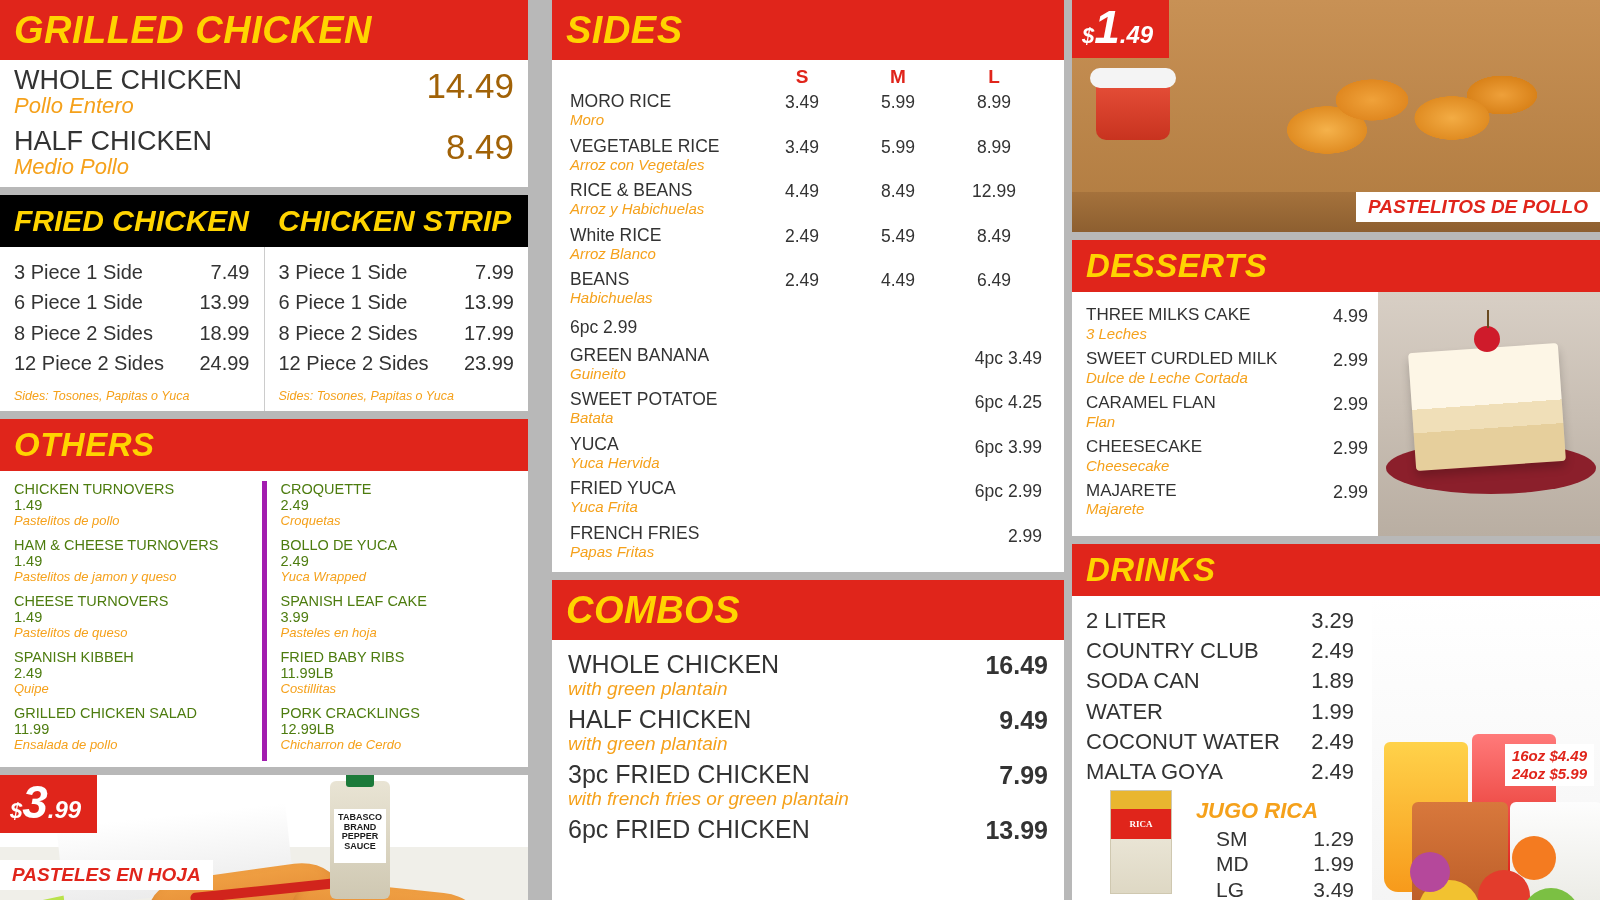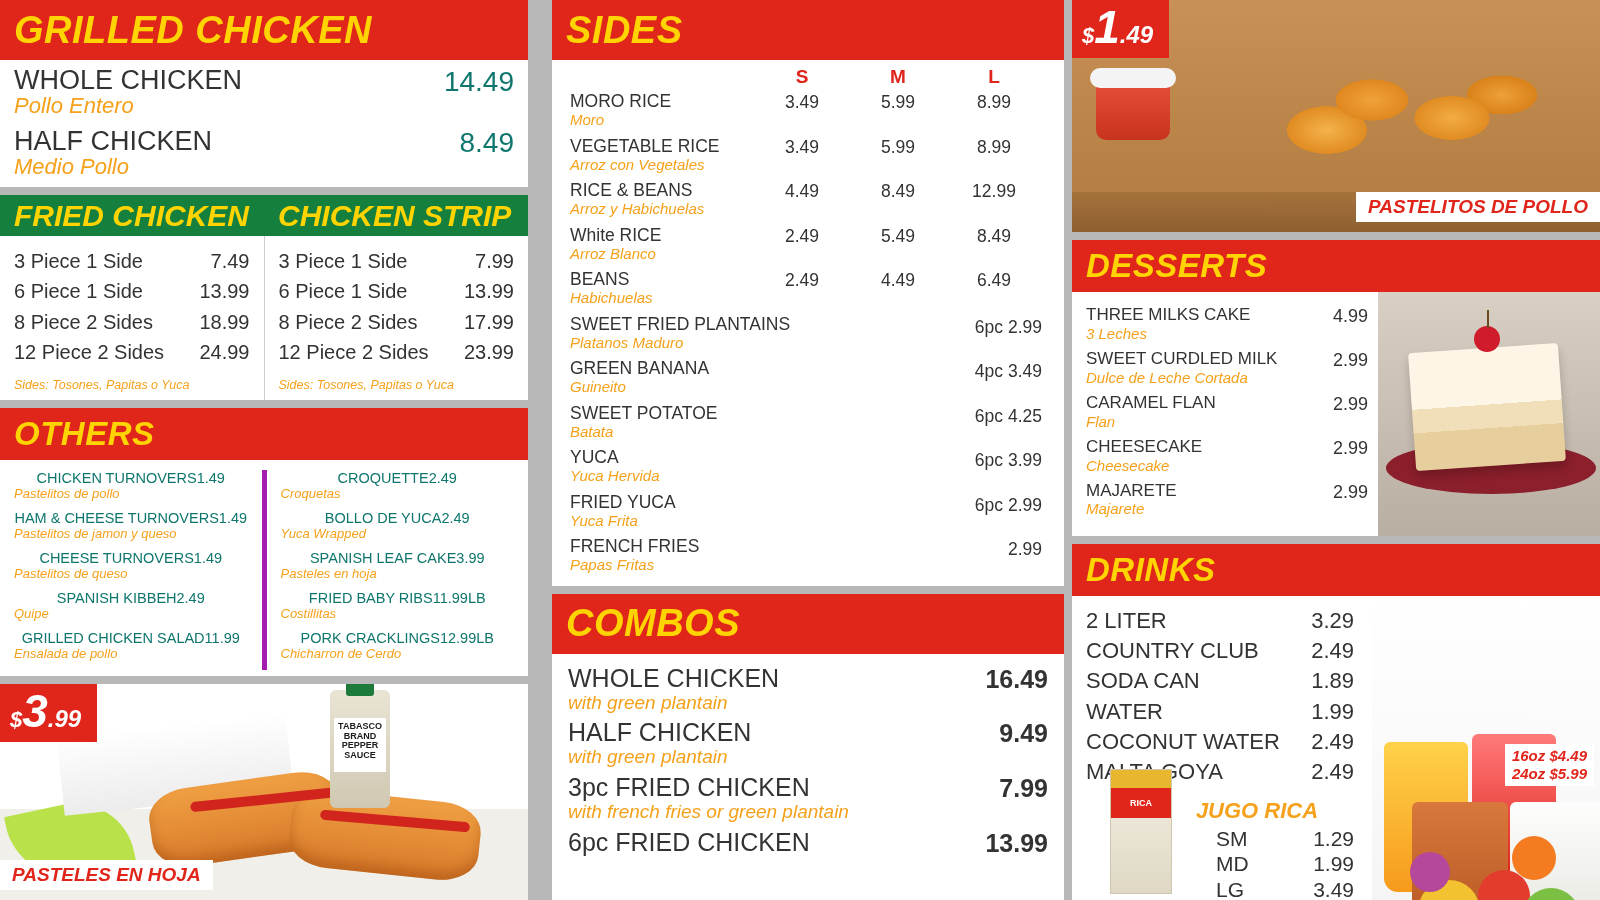--- a/index.html
+++ b/index.html
@@ -24,38 +24,38 @@
     letter-spacing:0.5px;
     display:flex; align-items:center;
   }
   .hdr-xl { font-size:38px; height:60px; padding:0 14px; }
   .hdr-lg { font-size:33px; height:52px; padding:0 14px; }
 
   
   .gc-row { display:flex; align-items:flex-start; justify-content:space-between; padding:6px 14px 2px 14px; }
   .gc-name { font-size:27px; color:#333; line-height:1.05; }
   .gc-sub { font-size:22px; color:#f5a11b; font-style:italic; line-height:1.1; }
-  .gc-price { font-size:28px; color:#0f766e; }
-
-  
-  .two-head { display:flex; background:#15803d; height:41px; }
+  .gc-price { font-size:35px; color:#a16207; }
+
+  
+  .two-head { display:flex; background:#000000; height:52px; }
   .two-head > div { flex:1; display:flex; align-items:center; padding:0 14px;
       color:#ffd400; font-size:30px; font-weight:bold; font-style:italic; }
   .two-body { display:flex; }
   .two-body > div { flex:1; padding:10px 14px 8px 14px; }
   .two-body > div + div { border-left:1px solid #ccc; }
   .pc-line { display:flex; justify-content:space-between; font-size:20px; color:#333; line-height:1.52; }
   .pc-note { font-size:12.5px; color:#f5a11b; font-style:italic; margin-top:10px; }
 
   
   .others-body { display:flex; padding:10px 0 6px 0; }
   .others-col { flex:1; padding:0 14px; }
   .others-col + .others-col { border-left:5px solid #a21caf; }
   .oitem { margin-bottom:9px; }
-  .oline { display:flex; justify-content:center; font-size:14.5px; color:#0f766e; }
+  .oline { display:flex; justify-content:space-between; font-size:14.5px; color:#4d7c0f;flex-direction:column; }
   .osub { font-size:13px; color:#f5a11b; font-style:italic; }
 
   
   .photo { position:relative; overflow:hidden; }
   .price-badge {
     position:absolute; top:0; left:0; background:#e0251b; color:#fff;
     font-weight:bold; font-style:italic; padding:4px 16px 8px 10px;
     display:flex; align-items:baseline;
   }
   .price-badge .cur { font-size:22px; }
@@ -163,21 +163,21 @@
   .tabasco-lbl{ position:absolute; left:4px; top:28px; right:4px; height:54px; background:#fff; color:#1b1b1b; font-size:9px; font-weight:bold; text-align:center; line-height:1.1; padding-top:4px; }
   .napkin { position:absolute; left:60px; top:40px; width:230px; height:80px; background:linear-gradient(#ffffff,#ececec); transform:rotate(-6deg); }
   .greenleaf { position:absolute; left:10px; top:120px; width:120px; height:70px; background:#b9e24a; border-radius:0 60px 0 60px; transform:rotate(-12deg); }
 
   .img-drinks { position:absolute; inset:0; background:linear-gradient(#ffffff,#f3f3f3); }
   .cup { position:absolute; bottom:30px; border-radius:6px 6px 14px 14px; }
   .cup1 { left:12px; bottom:60px; width:84px; height:150px; background:linear-gradient(#ffd24a,#f79a1b); }
   .cup2 { left:100px; bottom:78px; width:84px; height:140px; background:linear-gradient(#ff7a7a,#e0251b); }
   .cup3 { left:40px; bottom:0px; width:96px; height:150px; background:linear-gradient(#d8783c,#b0521f); }
   .cup4 { left:138px; bottom:4px; width:92px; height:146px; background:linear-gradient(#fdfdfd,#e4e4dc); }
-  .juicebox { position:absolute; left:38px; bottom:6px; width:62px; height:125px; background:linear-gradient(#f3efe3,#ded8c4); border:1px solid #cfc8b0; }
+  .juicebox { position:absolute; left:38px; bottom:6px; width:62px; height:104px; background:linear-gradient(#f3efe3,#ded8c4); border:1px solid #cfc8b0;font-family:Liberation Serif, serif; }
   .juicebox .jb-top { height:18px; background:#e9b62f; }
   .juicebox .jb-mid { height:30px; background:#e0251b; color:#fff; font-size:9px; font-weight:bold; text-align:center; line-height:30px; }
   .fruit { position:absolute; border-radius:50%; }
   .f1 { right:120px; bottom:10px; width:62px; height:62px; background:#f2c230; }
   .f2 { right:70px; bottom:30px; width:52px; height:52px; background:#e33c2c; }
   .f3 { right:20px; bottom:6px; width:58px; height:58px; background:#7bc043; }
   .f4 { right:150px; bottom:60px; width:40px; height:40px; background:#b5489b; }
   .f5 { right:44px; bottom:72px; width:44px; height:44px; background:#f47b20; }
 </style>
 </head>
@@ -416,24 +416,20 @@
             <div class="sn2">Habichuelas</div>
           </div>
         <div class="side-prices">
             <span>2.49</span>
             <span>4.49</span>
             <span>6.49</span>
           </div>
       </div>
 
       <div class="side-row">
-        <div class="side-name">
-            <div class="sn1">SWEET FRIED PLANTAINS</div>
-            <div class="sn2">Platanos Maduro</div>
-          </div>
         <div class="single-price">6pc 2.99</div>
       </div>
       <div class="side-row">
         <div class="side-name">
             <div class="sn1">GREEN BANANA</div>
             <div class="sn2">Guineito</div>
           </div>
         <div class="single-price">4pc 3.49</div>
       </div>
       <div class="side-row">

